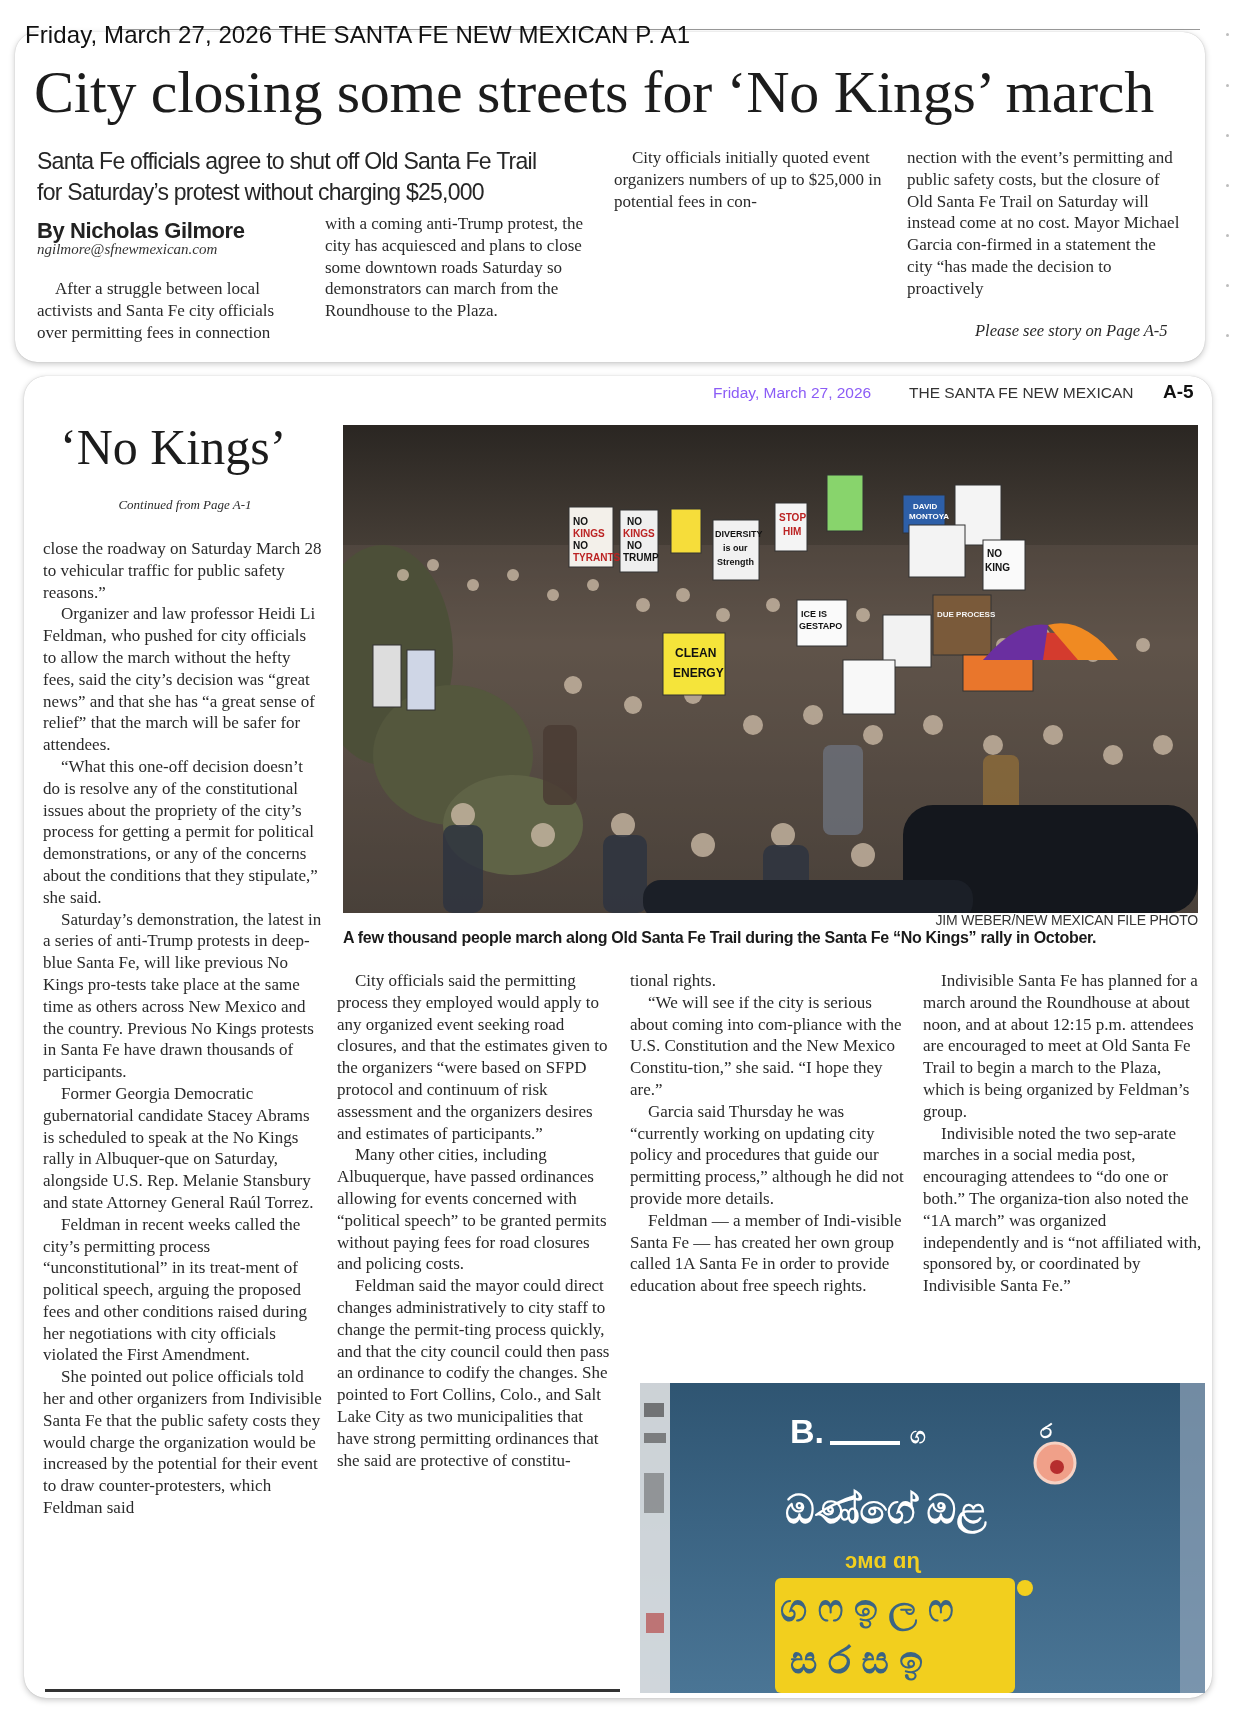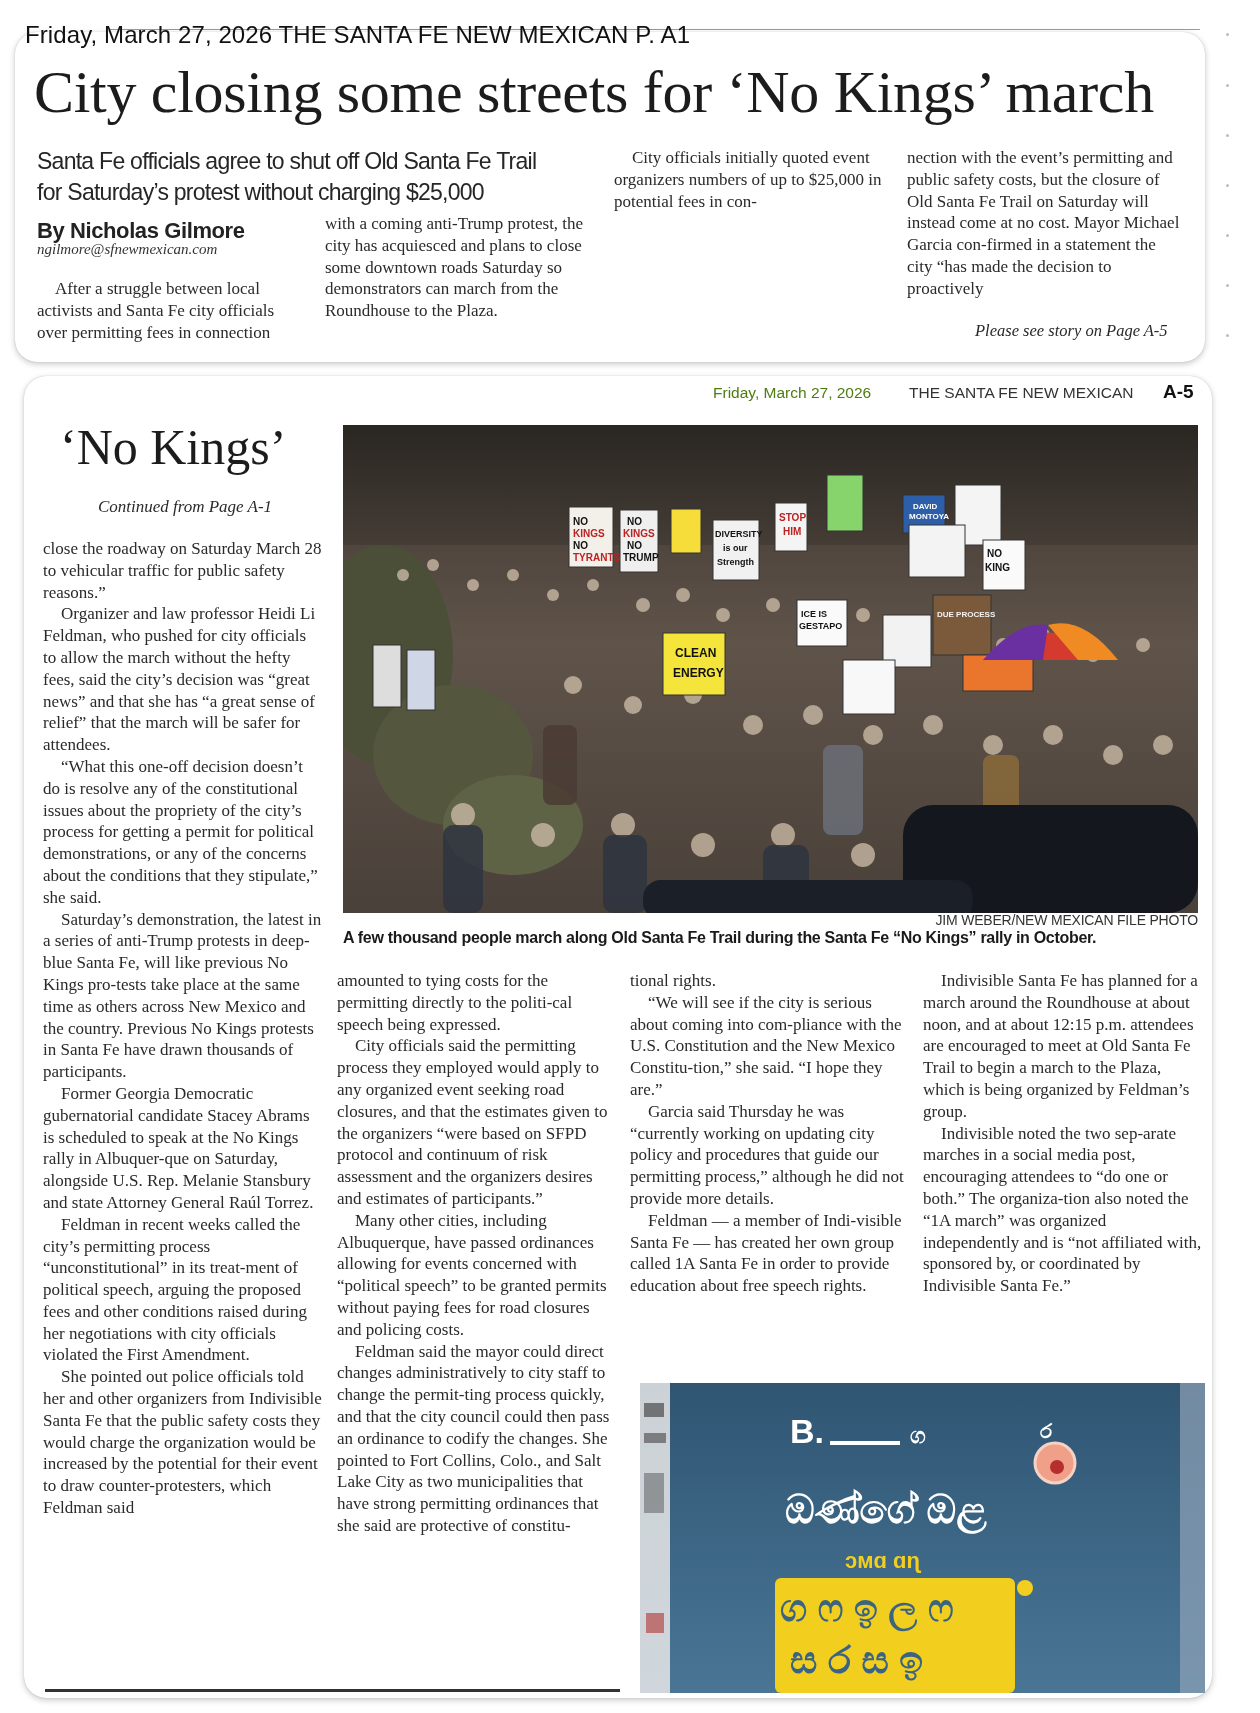--- a/index.html
+++ b/index.html
@@ -9,25 +9,25 @@
   .dots { position:absolute; width:3px; height:3px; border-radius:50%; background:#bdbdbd; }
   .dateline-top { position:absolute; left:25px; top:21px; font-family:"Liberation Sans", sans-serif; font-size:24px; color:#111; white-space:nowrap; letter-spacing:0.1px; }
   .headline { position:absolute; left:34px; top:58px; font-family:"Liberation Serif", serif; font-size:60px; color:#1c1c1c; white-space:nowrap; letter-spacing:-0.3px; }
   .deck { position:absolute; left:37px; top:145px; width:560px; font-family:"Liberation Sans", sans-serif; font-size:24.5px; line-height:31px; color:#262626; letter-spacing:-0.8px; transform:scaleX(0.94); transform-origin:left top; }
   .byline { position:absolute; left:37px; top:218px; font-family:"Liberation Sans", sans-serif; font-weight:bold; font-size:22px; color:#222; letter-spacing:-0.4px; }
   .email { position:absolute; left:37px; top:241px; font-family:"Liberation Serif", serif; font-style:italic; font-size:15px; color:#333; }
   .col { position:absolute; font-family:"Liberation Serif", serif; font-size:17px; line-height:21.8px; color:#2a2a2a; }
   .col p { margin:0; text-indent:18px; }
   .col p.noindent { text-indent:0; }
   .seestory { position:absolute; left:975px; top:321px; font-family:"Liberation Serif", serif; font-style:italic; font-size:16.5px; color:#2a2a2a; white-space:nowrap; }
-  .a5-date { position:absolute; left:713px; top:384px; font-family:"Liberation Sans", sans-serif; font-size:15.5px; color:#4d7c0f; white-space:nowrap; }
+  .a5-date { position:absolute; left:713px; top:384px; font-family:"Liberation Sans", sans-serif; font-size:15.5px; color:#8b5cf6; white-space:nowrap; }
   .a5-paper { position:absolute; left:909px; top:384px; font-family:"Liberation Sans", sans-serif; font-size:15.5px; color:#333; white-space:nowrap; }
   .a5-page { position:absolute; left:1163px; top:381px; font-family:"Liberation Sans", sans-serif; font-weight:bold; font-size:19px; color:#111; }
   .kicker { position:absolute; left:60px; top:418px; width:250px; text-align:left; font-family:"Liberation Serif", serif; font-size:50px; color:#1c1c1c; white-space:nowrap; }
-  .contfrom { position:absolute; left:60px; top:497px; width:250px; text-align:center; font-family:"Liberation Serif", serif; font-style:italic; font-size:17px; color:#2a2a2a; }
+  .contfrom { position:absolute; left:60px; top:497px; width:250px; text-align:center; font-family:"Liberation Serif", serif; font-style:italic; font-size:13px; color:#2a2a2a; }
   .photo { position:absolute; left:343px; top:425px; width:855px; height:488px; overflow:hidden; background:#3a3530; }
   .credit { position:absolute; left:343px; top:912px; width:855px; text-align:right; font-family:"Liberation Sans", sans-serif; font-size:14px; color:#333; letter-spacing:-0.2px; }
   .caption { position:absolute; left:343px; top:929px; width:860px; font-family:"Liberation Sans", sans-serif; font-weight:bold; font-size:16px; color:#1a1a1a; white-space:nowrap; letter-spacing:-0.3px; }
   .bluead { position:absolute; left:640px; top:1383px; width:565px; height:310px; background:linear-gradient(180deg,#2f5572 0%,#3b6483 45%,#4a7595 100%); overflow:hidden; }
   .bottomrule { position:absolute; left:45px; top:1689px; width:575px; height:3px; background:#333; }
   svg text { font-family:"Liberation Sans", sans-serif; }
 </style>
 </head>
 <body>
 
@@ -204,21 +204,20 @@
   <p class="noindent">close the roadway on Saturday March 28 to vehicular traffic for public safety reasons.”</p>
   <p>Organizer and law professor Heidi Li Feldman, who pushed for city officials to allow the march without the hefty fees, said the city’s decision was “great news” and that she has “a great sense of relief” that the march will be safer for attendees.</p>
   <p>“What this one-off decision doesn’t do is resolve any of the constitutional issues about the propriety of the city’s process for getting a permit for political demonstrations, or any of the concerns about the conditions that they stipulate,” she said.</p>
   <p>Saturday’s demonstration, the latest in a series of anti-Trump protests in deep-blue Santa Fe, will like previous No Kings pro-tests take place at the same time as others across New Mexico and the country. Previous No Kings protests in Santa Fe have drawn thousands of participants.</p>
   <p>Former Georgia Democratic gubernatorial candidate Stacey Abrams is scheduled to speak at the No Kings rally in Albuquer-que on Saturday, alongside U.S. Rep. Melanie Stansbury and state Attorney General Raúl Torrez.</p>
   <p>Feldman in recent weeks called the city’s permitting process “unconstitutional” in its treat-ment of political speech, arguing the proposed fees and other conditions raised during her negotiations with city officials violated the First Amendment.</p>
   <p>She pointed out police officials told her and other organizers from Indivisible Santa Fe that the public safety costs they would charge the organization would be increased by the potential for their event to draw counter-protesters, which Feldman said</p>
 </div>
 
 <div class="col" style="left:337px; top:970px; width:280px;">
-  <p class="noindent">amounted to tying costs for the permitting directly to the politi-cal speech being expressed.</p>
   <p>City officials said the permitting process they employed would apply to any organized event seeking road closures, and that the estimates given to the organizers “were based on SFPD protocol and continuum of risk assessment and the organizers desires and estimates of participants.”</p>
   <p>Many other cities, including Albuquerque, have passed ordinances allowing for events concerned with “political speech” to be granted permits without paying fees for road closures and policing costs.</p>
   <p>Feldman said the mayor could direct changes administratively to city staff to change the permit-ting process quickly, and that the city council could then pass an ordinance to codify the changes. She pointed to Fort Collins, Colo., and Salt Lake City as two municipalities that have strong permitting ordinances that she said are protective of constitu-</p>
 </div>
 
 <div class="col" style="left:630px; top:970px; width:282px;">
   <p class="noindent">tional rights.</p>
   <p>“We will see if the city is serious about coming into com-pliance with the U.S. Constitution and the New Mexico Constitu-tion,” she said. “I hope they are.”</p>
   <p>Garcia said Thursday he was “currently working on updating city policy and procedures that guide our permitting process,” although he did not provide more details.</p>
   <p>Feldman — a member of Indi-visible Santa Fe — has created her own group called 1A Santa Fe in order to provide education about free speech rights.</p>

